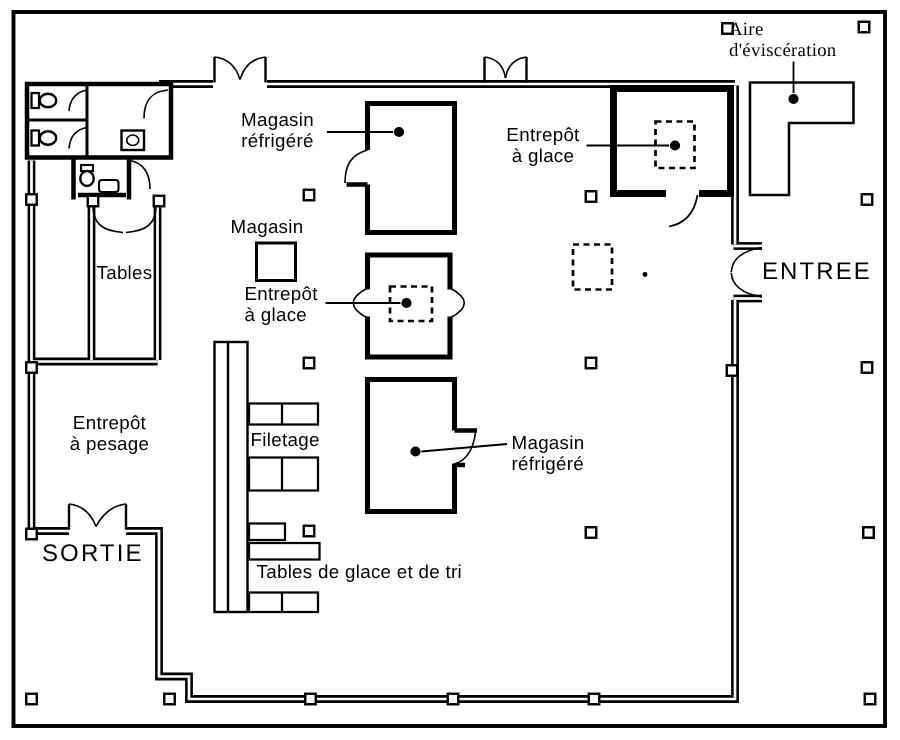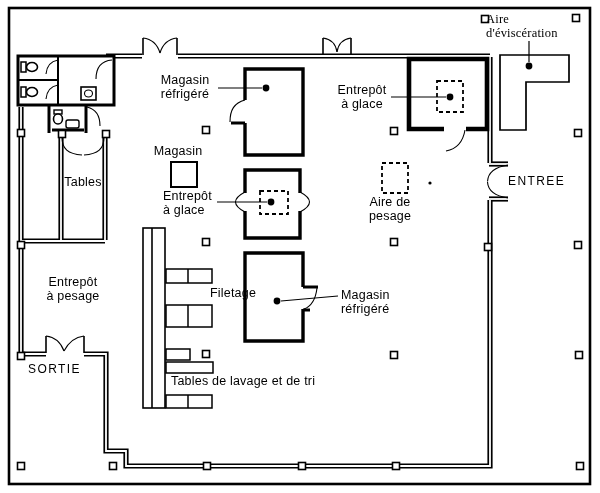--- a/index.html
+++ b/index.html
@@ -7,21 +7,21 @@
     position:relative;width:600px;height:493px;background:#ffffff;
     font-family:"Liberation Sans", sans-serif;color:#000;overflow:hidden;
   }
   #plan-svg{position:absolute;left:0;top:0;}
   .lbl{
     position:absolute;font-size:12.5px;line-height:13.5px;
     letter-spacing:0.2px;white-space:nowrap;
   }
   .lbl span{display:block;}
   .center{text-align:center;}
-  .caps{font-size:12px;letter-spacing:1.4px;}
+  .caps{font-size:16px;letter-spacing:1.4px;}
 </style>
 </head>
 <body>
 
 <div id="stage">
 
 <svg id="plan-svg" width="600" height="493" viewBox="0 0 600 493">
 
   <rect x="9" y="8" width="581" height="476" fill="none" stroke="#000" stroke-width="2.6"></rect>
 
@@ -231,44 +231,40 @@
 
   <div class="lbl" style="left:486px;top:13px;font-family:Liberation Serif, serif;">
     <span>Aire</span>
     <span>d'éviscération</span>
   </div>
 
   <div class="lbl caps" style="left:508px;top:175px;">
     <span>ENTREE</span>
   </div>
 
-  <div class="lbl center" style="left:364px;top:196px;width:52px;">
-    <span>Aire de</span>
-    <span>pesage</span>
-  </div>
 
   <div class="lbl center" style="left:60px;top:176px;width:46px;">
     <span>Tables</span>
   </div>
 
   <div class="lbl center" style="left:40px;top:276px;width:66px;">
     <span>Entrepôt</span>
     <span>à pesage</span>
   </div>
 
   <div class="lbl caps" style="left:28px;top:363px;">
     <span>SORTIE</span>
   </div>
 
-  <div class="lbl" style="left:167px;top:287px;padding-left:43px;">
+  <div class="lbl" style="left:167px;top:287px;">
     <span>Filetage</span>
   </div>
 
   <div class="lbl" style="left:171px;top:375px;">
-    <span>Tables de lavage et de tri</span>
+    <span>Tables de glace et de tri</span>
   </div>
 
   <div class="lbl" style="left:341px;top:289px;">
     <span>Magasin</span>
     <span>réfrigéré</span>
   </div>
 
 </div>
 
 </body></html>

